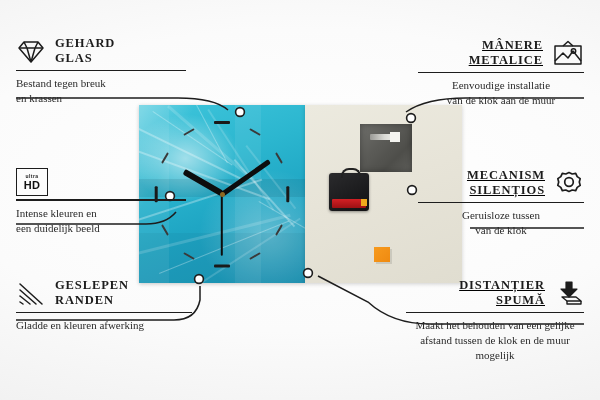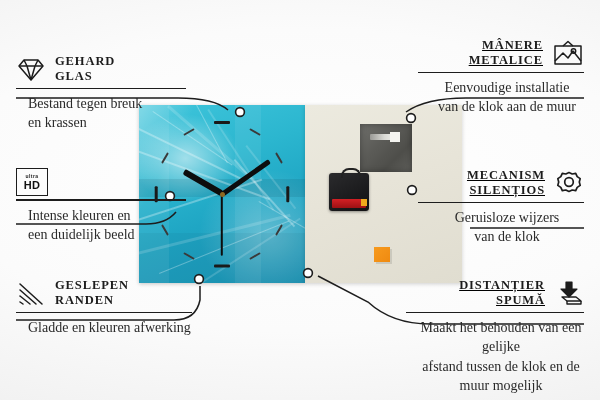--- a/index.html
+++ b/index.html
@@ -84,31 +84,31 @@
   #wires{position:absolute;left:0;top:0;width:600px;height:400px;pointer-events:none;}
 
   
   .feature{position:absolute;}
   .f-head{display:flex;align-items:center;gap:9px;}
   .f-title{
     font-size:12.5px;font-weight:bold;letter-spacing:.9px;color:#1c1c1c;
     line-height:1.22;text-transform:uppercase;
   }
   .f-rule{height:1.6px;background:#1d1d1d;margin:3px 0 5px 0;}
-  .f-desc{font-size:14px;color:#2a2a2a;line-height:1.38;margin-left:12px;}
+  .f-desc{font-size:11px;color:#2a2a2a;line-height:1.38;}
 
   .left .f-head{justify-content:flex-start;}
   .left .f-title{text-align:left;}
   .left .f-desc{text-align:left;}
   .right .f-head{justify-content:flex-end;text-decoration:underline;}
   .right .f-title{text-align:right;}
   .right .f-desc{text-align:center;}
 
   
-  #feat-glas{left:16px;top:54px;width:170px;}
+  #feat-glas{left:16px;top:36px;width:170px;}
   #feat-print{left:16px;top:168px;width:170px;}
   #feat-randen{left:16px;top:278px;width:176px;}
   #feat-manere{left:418px;top:38px;width:166px;}
   #feat-mecanism{left:418px;top:168px;width:166px;}
   #feat-distantier{left:406px;top:278px;width:178px;}
 
   .ico{flex:0 0 auto;display:flex;align-items:center;justify-content:center;}
   .ico svg{display:block;}
   #hd-badge{
     width:30px;height:26px;border:1.6px solid #1c1c1c;
@@ -296,21 +296,21 @@
             <path d="M15,3.5 L18.2,5 L21.7,4.3 L23.2,7.6 L26.2,9.6 L25.3,13 L26.2,16.4
                      L23.2,18.4 L21.7,21.7 L18.2,21 L15,22.5 L11.8,21 L8.3,21.7
                      L6.8,18.4 L3.8,16.4 L4.7,13 L3.8,9.6 L6.8,7.6 L8.3,4.3 L11.8,5 Z"></path>
             <circle cx="15" cy="13" r="4.3"></circle>
           </g>
         </svg>
       </span>
     </div>
     <div class="f-rule"></div>
     <div class="f-desc">
-      <span>Geruisloze wijzers</span><br>
+      <span>Geruisloze tussen</span><br>
       <span>van de klok</span>
     </div>
   </div>
 
   <div class="feature right" id="feat-distantier">
     <div class="f-head">
       <span class="f-title">
         <span>DISTANȚIER</span><br>
         <span>SPUMĂ</span>
       </span>

